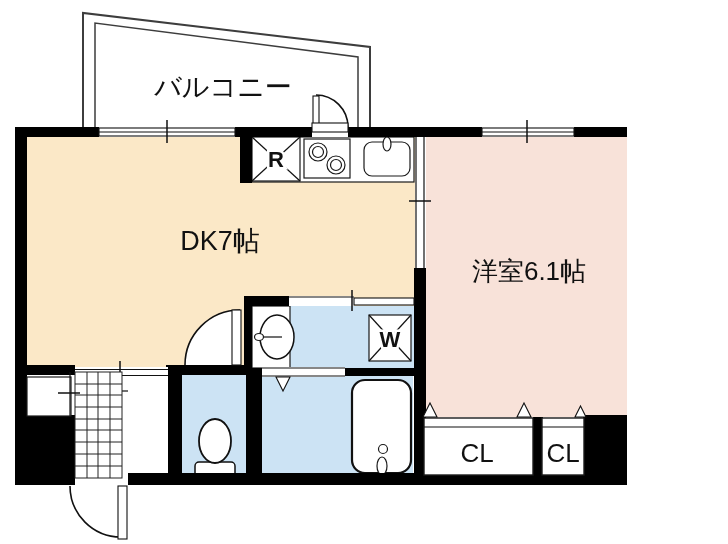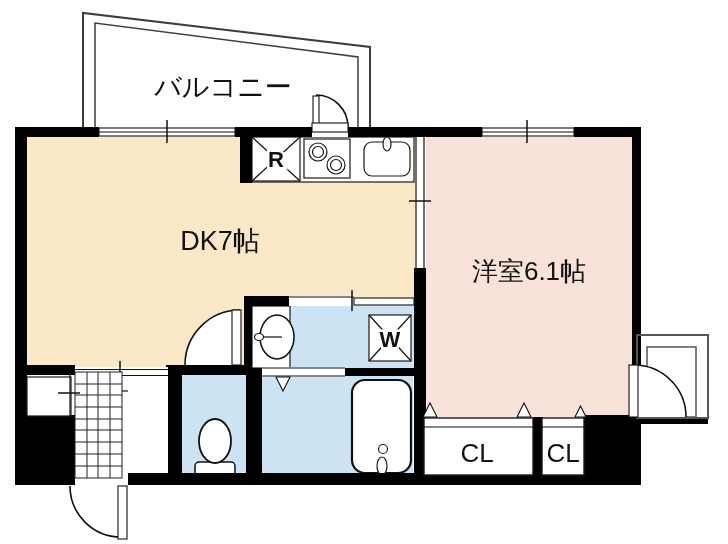--- a/index.html
+++ b/index.html
@@ -1,16 +1,16 @@
 <!DOCTYPE html>
 <html><head>
 <meta charset="utf-8">
 <style>
   html,body{margin:0;padding:0;background:#ffffff;}
-  .canvas{position:relative;width:728px;height:544px;background:#ffffff;overflow:hidden;}
+  .canvas{position:relative;width:627px;height:544px;background:#ffffff;overflow:hidden;}
   svg{display:block;}
   .wall{fill:#000000;stroke:none;}
   .thin{stroke:#111111;stroke-width:1.2;fill:none;}
   .fixture{fill:#ffffff;stroke:#111111;stroke-width:1.5;}
   .fixture-light{fill:#ffffff;stroke:#1a1a1a;stroke-width:1.2;}
   .doorarc{fill:none;stroke:#111111;stroke-width:1.6;}
   .doorfill{fill:#ffffff;stroke:none;}
   .panel{fill:#ffffff;stroke:#111111;stroke-width:1.1;}
   .outline-gray{fill:none;stroke:#3d3d3d;stroke-width:2;}
   .outline-gray-thin{fill:none;stroke:#3d3d3d;stroke-width:1.5;}

